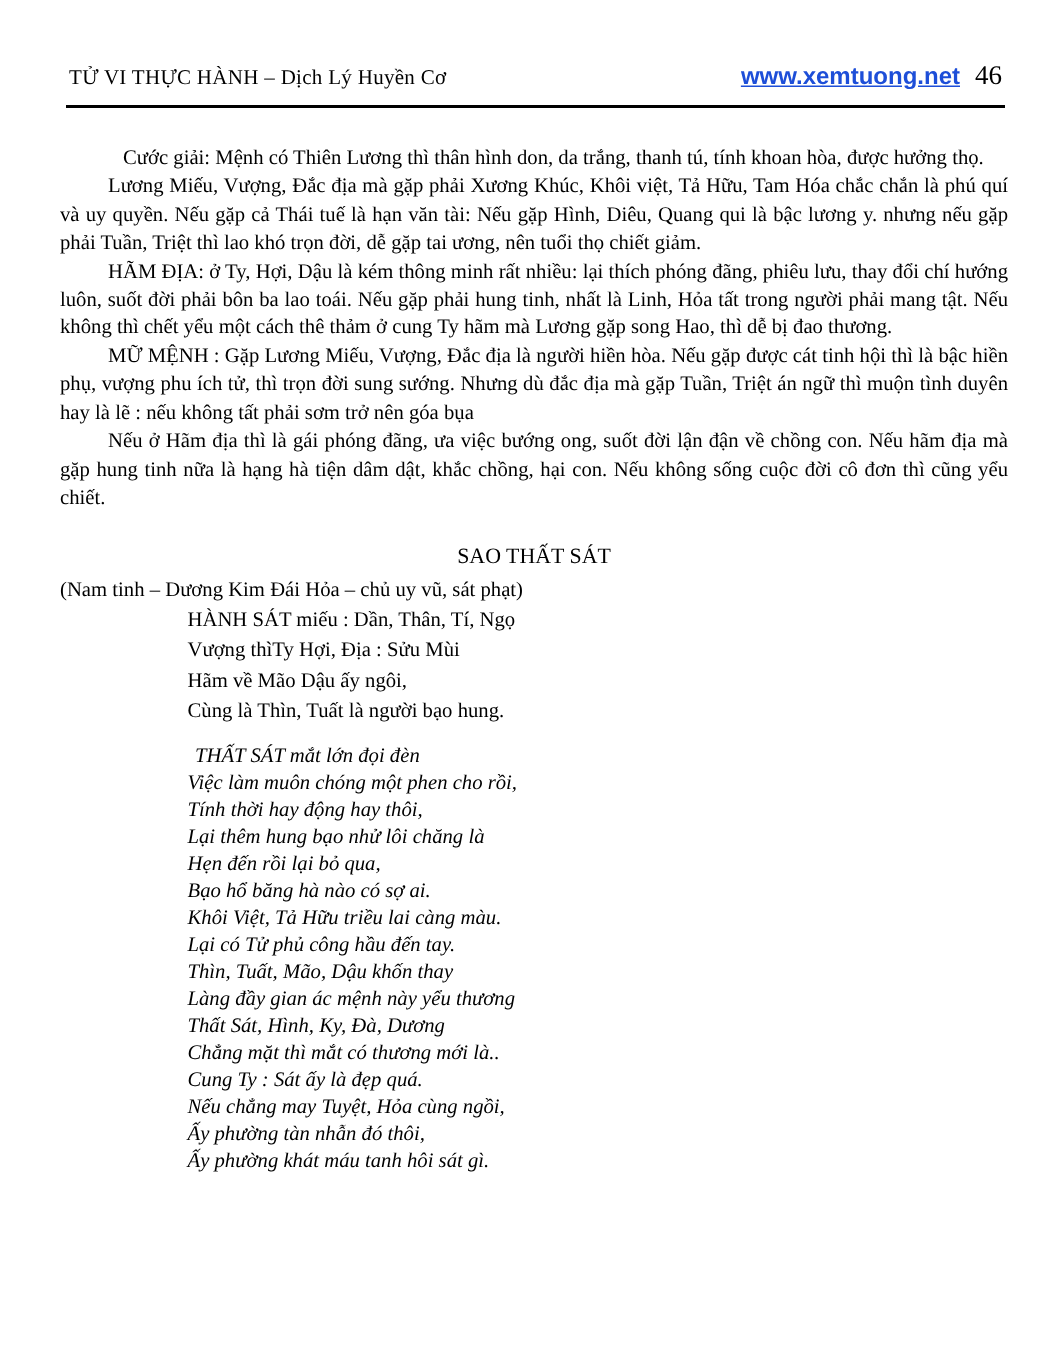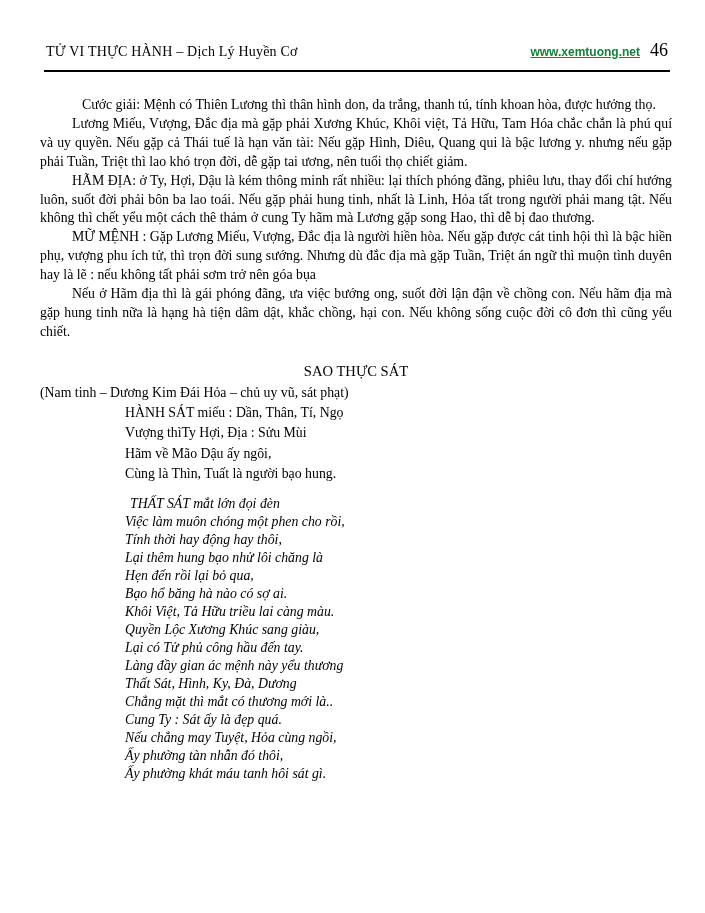--- a/index.html
+++ b/index.html
@@ -31,22 +31,22 @@
   }
   .header-right {
     display: flex;
     align-items: baseline;
     gap: 10px;
     white-space: nowrap;
   }
   .website-link {
     font-family: "Liberation Sans", "DejaVu Sans", sans-serif;
     font-weight: bold;
-    font-size: 12px;
-    color: #15803d;
+    font-size: 16px;
+    color: #1d4ed8;
     text-decoration: underline;
     cursor: pointer;
   }
   .page-number { font-size: 18px; }
   .header-rule {
     border: none;
     border-top: 2px solid #000000;
     margin: 9px 2px 0 4px;
   }
   
@@ -102,40 +102,40 @@
   <hr class="header-rule">
 
   <main class="document-body">
 
     <p class="para indent-lg">Cước giải: Mệnh có Thiên Lương thì thân hình don, da trắng, thanh tú, tính khoan hòa, được hưởng thọ.</p>
     <p class="para">Lương Miếu, Vượng, Đắc địa mà gặp phải Xương Khúc, Khôi việt, Tả Hữu, Tam Hóa chắc chắn là phú quí và uy quyền. Nếu gặp cả Thái tuế là hạn văn tài: Nếu gặp Hình, Diêu, Quang qui là bậc lương y. nhưng nếu gặp phải Tuần, Triệt thì lao khó trọn đời, dễ gặp tai ương, nên tuổi thọ chiết giảm.</p>
     <p class="para">HÃM ĐỊA: ở Ty, Hợi, Dậu là kém thông minh rất nhiều: lại thích phóng đãng, phiêu lưu, thay đổi chí hướng luôn, suốt đời phải bôn ba lao toái. Nếu gặp phải hung tinh, nhất là Linh, Hỏa tất trong người phải mang tật. Nếu không thì chết yểu một cách thê thảm ở cung Ty hãm mà Lương gặp song Hao, thì dễ bị đao thương.</p>
     <p class="para">MỮ MỆNH : Gặp Lương Miếu, Vượng, Đắc địa là người hiền hòa. Nếu gặp được cát tinh hội thì là bậc hiền phụ, vượng phu ích tử, thì trọn đời sung sướng. Nhưng dù đắc địa mà gặp Tuần, Triệt án ngữ thì muộn tình duyên hay là lẽ : nếu không tất phải sơm trở nên góa bụa</p>
     <p class="para">Nếu ở Hãm địa thì là gái phóng đãng, ưa việc bướng ong, suốt đời lận đận về chồng con. Nếu hãm địa mà gặp hung tinh nữa là hạng hà tiện dâm dật, khắc chồng, hại con. Nếu không sống cuộc đời cô đơn thì cũng yểu chiết.</p>
 
-    <h2 class="section-heading">SAO THỰC SÁT</h2>
+    <h2 class="section-heading">SAO THẤT SÁT</h2>
     <div class="section-subtitle">(Nam tinh – Dương Kim Đái Hỏa – chủ uy vũ, sát phạt)</div>
 
     <div class="verse-block">
       <div class="verse-line">HÀNH SÁT miếu : Dần, Thân, Tí, Ngọ</div>
       <div class="verse-line">Vượng thìTy Hợi, Địa : Sửu Mùi</div>
       <div class="verse-line">Hãm về Mão Dậu ấy ngôi,</div>
       <div class="verse-line">Cùng là Thìn, Tuất là người bạo hung.</div>
     </div>
 
     <div class="verse-block poem">
       <div class="verse-line">THẤT SÁT mắt lớn đọi đèn</div>
       <div class="verse-line">Việc làm muôn chóng một phen cho rồi,</div>
       <div class="verse-line">Tính thời hay động hay thôi,</div>
       <div class="verse-line">Lại thêm hung bạo nhử lôi chăng là</div>
       <div class="verse-line">Hẹn đến rồi lại bỏ qua,</div>
       <div class="verse-line">Bạo hổ băng hà nào có sợ ai.</div>
       <div class="verse-line">Khôi Việt, Tả Hữu triều lai càng màu.</div>
-      <div class="verse-line">Quyền Lộc Xương Khúc sang giàu,</div>
       <div class="verse-line">Lại có Tử phủ công hầu đến tay.</div>
+      <div class="verse-line">Thìn, Tuất, Mão, Dậu khốn thay</div>
       <div class="verse-line">Làng đầy gian ác mệnh này yểu thương</div>
       <div class="verse-line">Thất Sát, Hình, Ky, Đà, Dương</div>
       <div class="verse-line">Chẳng mặt thì mắt có thương mới là..</div>
       <div class="verse-line">Cung Ty : Sát ấy là đẹp quá.</div>
       <div class="verse-line">Nếu chẳng may Tuyệt, Hỏa cùng ngồi,</div>
       <div class="verse-line">Ấy phường tàn nhẫn đó thôi,</div>
       <div class="verse-line">Ấy phường khát máu tanh hôi sát gì.</div>
     </div>
 
   </main>

